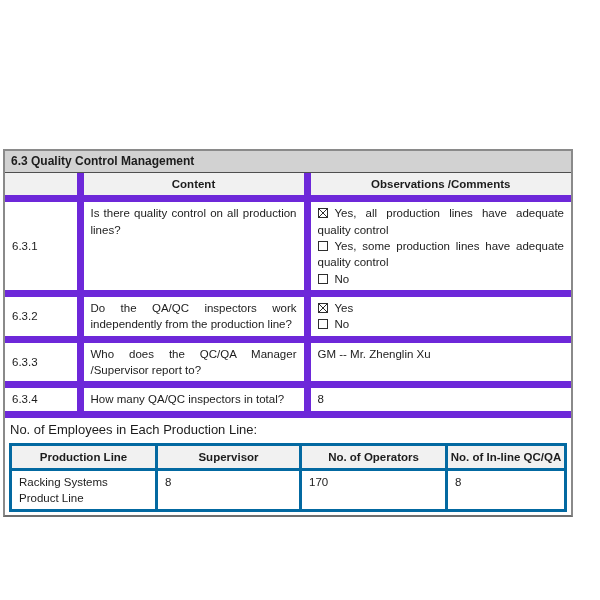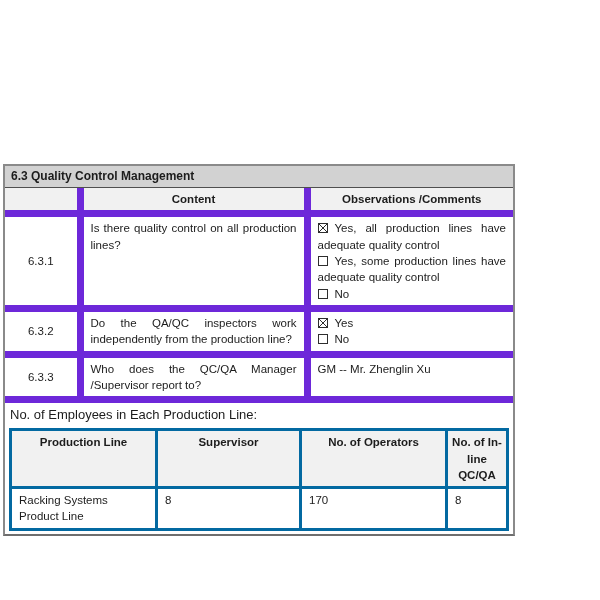--- a/index.html
+++ b/index.html
@@ -6,22 +6,22 @@
   html, body {
     width: 600px; height: 600px;
     background: #ffffff;
     font-family: "Liberation Sans", sans-serif;
     color: #1c1c1c;
     position: relative;
     overflow: hidden;
   }
   .doc {
     position: absolute;
-    top: 164px; left: 3px;
-    width: 512px;
+    top: 149px; left: 3px;
+    width: 570px;
     border: 2px solid #8a8a8a;
     border-bottom-color: #6e6e6e;
     background: #fff;
   }
   .title-bar {
     background: #d2d2d2;
     font-size: 12px;
     font-weight: bold;
     padding: 3px 6px 3px 6px;
     border-bottom: 1px solid #4f4f4f;
@@ -41,21 +41,21 @@
   .qc-table td:last-child  { border-right: none; }
   .qc-table tr:first-child td { border-top: none; }
 
   .head-cell {
     background: #f1f1f1;
     font-weight: bold;
     text-align: center;
     padding: 3px 4px;
   }
   .id-cell {
-    text-align: center;
+    text-align: left;
     vertical-align: middle;
     margin-left: 21px;
   }
   .question-cell { text-align: justify; }
   .obs-cell { }
   .option { text-align: justify; }
   .checkbox {
     display: inline-block;
     width: 10px; height: 10px;
     border: 1px solid #2e2e2e;
@@ -117,20 +117,25 @@
         <div class="option"><span class="checkbox"></span><span>No</span></div>
       </td>
     </tr>
 
     <tr>
       <td class="id-cell">6.3.3</td>
       <td class="question-cell">Who does the QC/QA Manager /Supervisor report to?</td>
       <td class="obs-cell">GM -- Mr. Zhenglin Xu</td>
     </tr>
 
+    <tr>
+      <td class="id-cell">6.3.4</td>
+      <td class="question-cell">How many QA/QC inspectors in total?</td>
+      <td class="obs-cell">8</td>
+    </tr>
   </tbody>
     </table>
 
   <div class="emp-label">No. of Employees in Each Production Line:</div>
 
   <div class="emp-table-wrap">
     <table class="emp-table">
       <colgroup>
           <col style="width:146px">
           <col style="width:144px">

